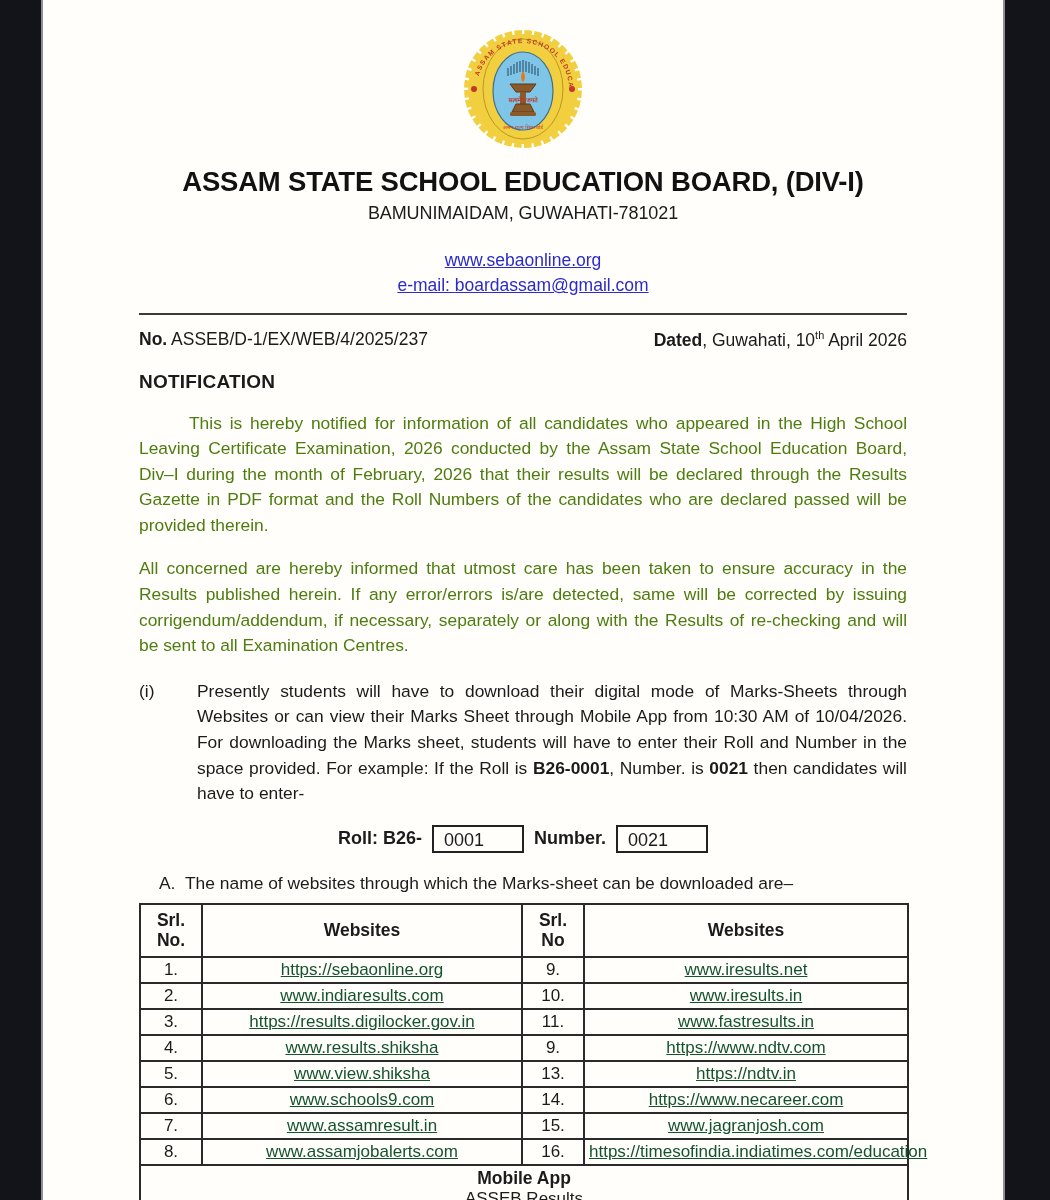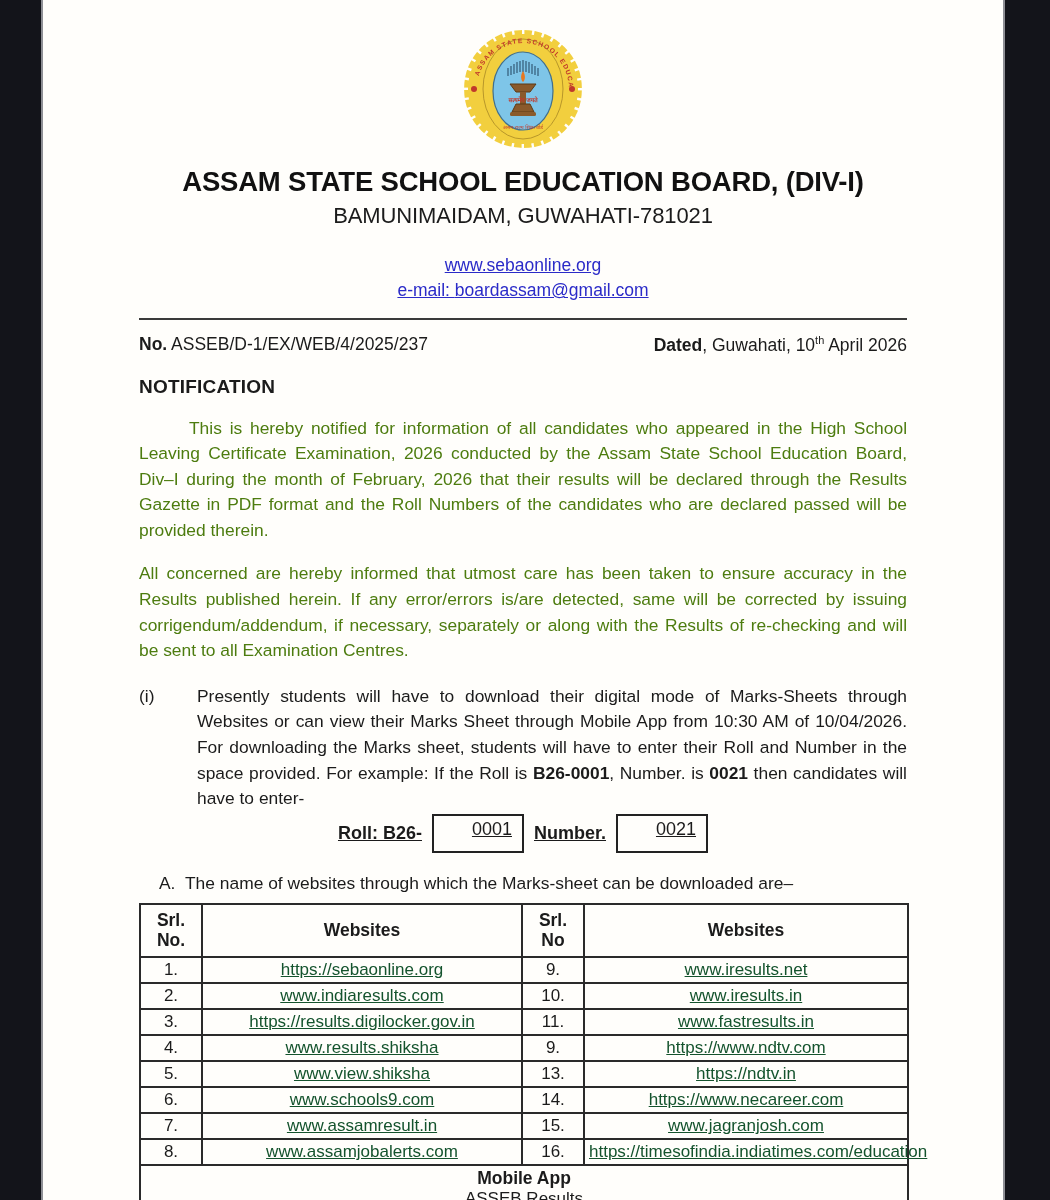--- a/index.html
+++ b/index.html
@@ -62,21 +62,21 @@
     height: 130px;
   }
   .org-name {
     font-size: 27.5px;
     font-weight: bold;
     letter-spacing: -0.2px;
     margin-top: 12px;
     color: #111;
   }
   .org-addr {
-    font-size: 22px;
+    font-size: 18px;
     margin-top: 5px;
     color: #1b1b1b;
     letter-spacing: -0.1px;
   }
   .contact {
     margin-top: 24px;
     line-height: 1.45;
   }
   .contact a, .link {
     color: #2b2bc8;
@@ -137,33 +137,32 @@
     text-align: justify;
   }
   .item-text b { font-weight: bold; }
 
   
   .entry-row {
     display: flex;
     justify-content: center;
     align-items: center;
     gap: 10px;
-    margin-top: 2px;
-    text-decoration: underline;
+    margin-top: 18px;
   }
   .entry-label {
     font-weight: bold;
     font-size: 18px;
   }
   .entry-box {
     border: 2px solid #222;
     min-width: 68px;
-    text-align: right;
+    text-align: left;
     font-size: 18px;
-    padding: 3px 10px 11px 10px;
+    padding: 3px 10px 0 10px;
     background: #fffefb;
   }
 
   
   .secA {
     display: flex;
     margin-top: 20px;
     padding-left: 20px;
     font-size: 17.4px;
   }

